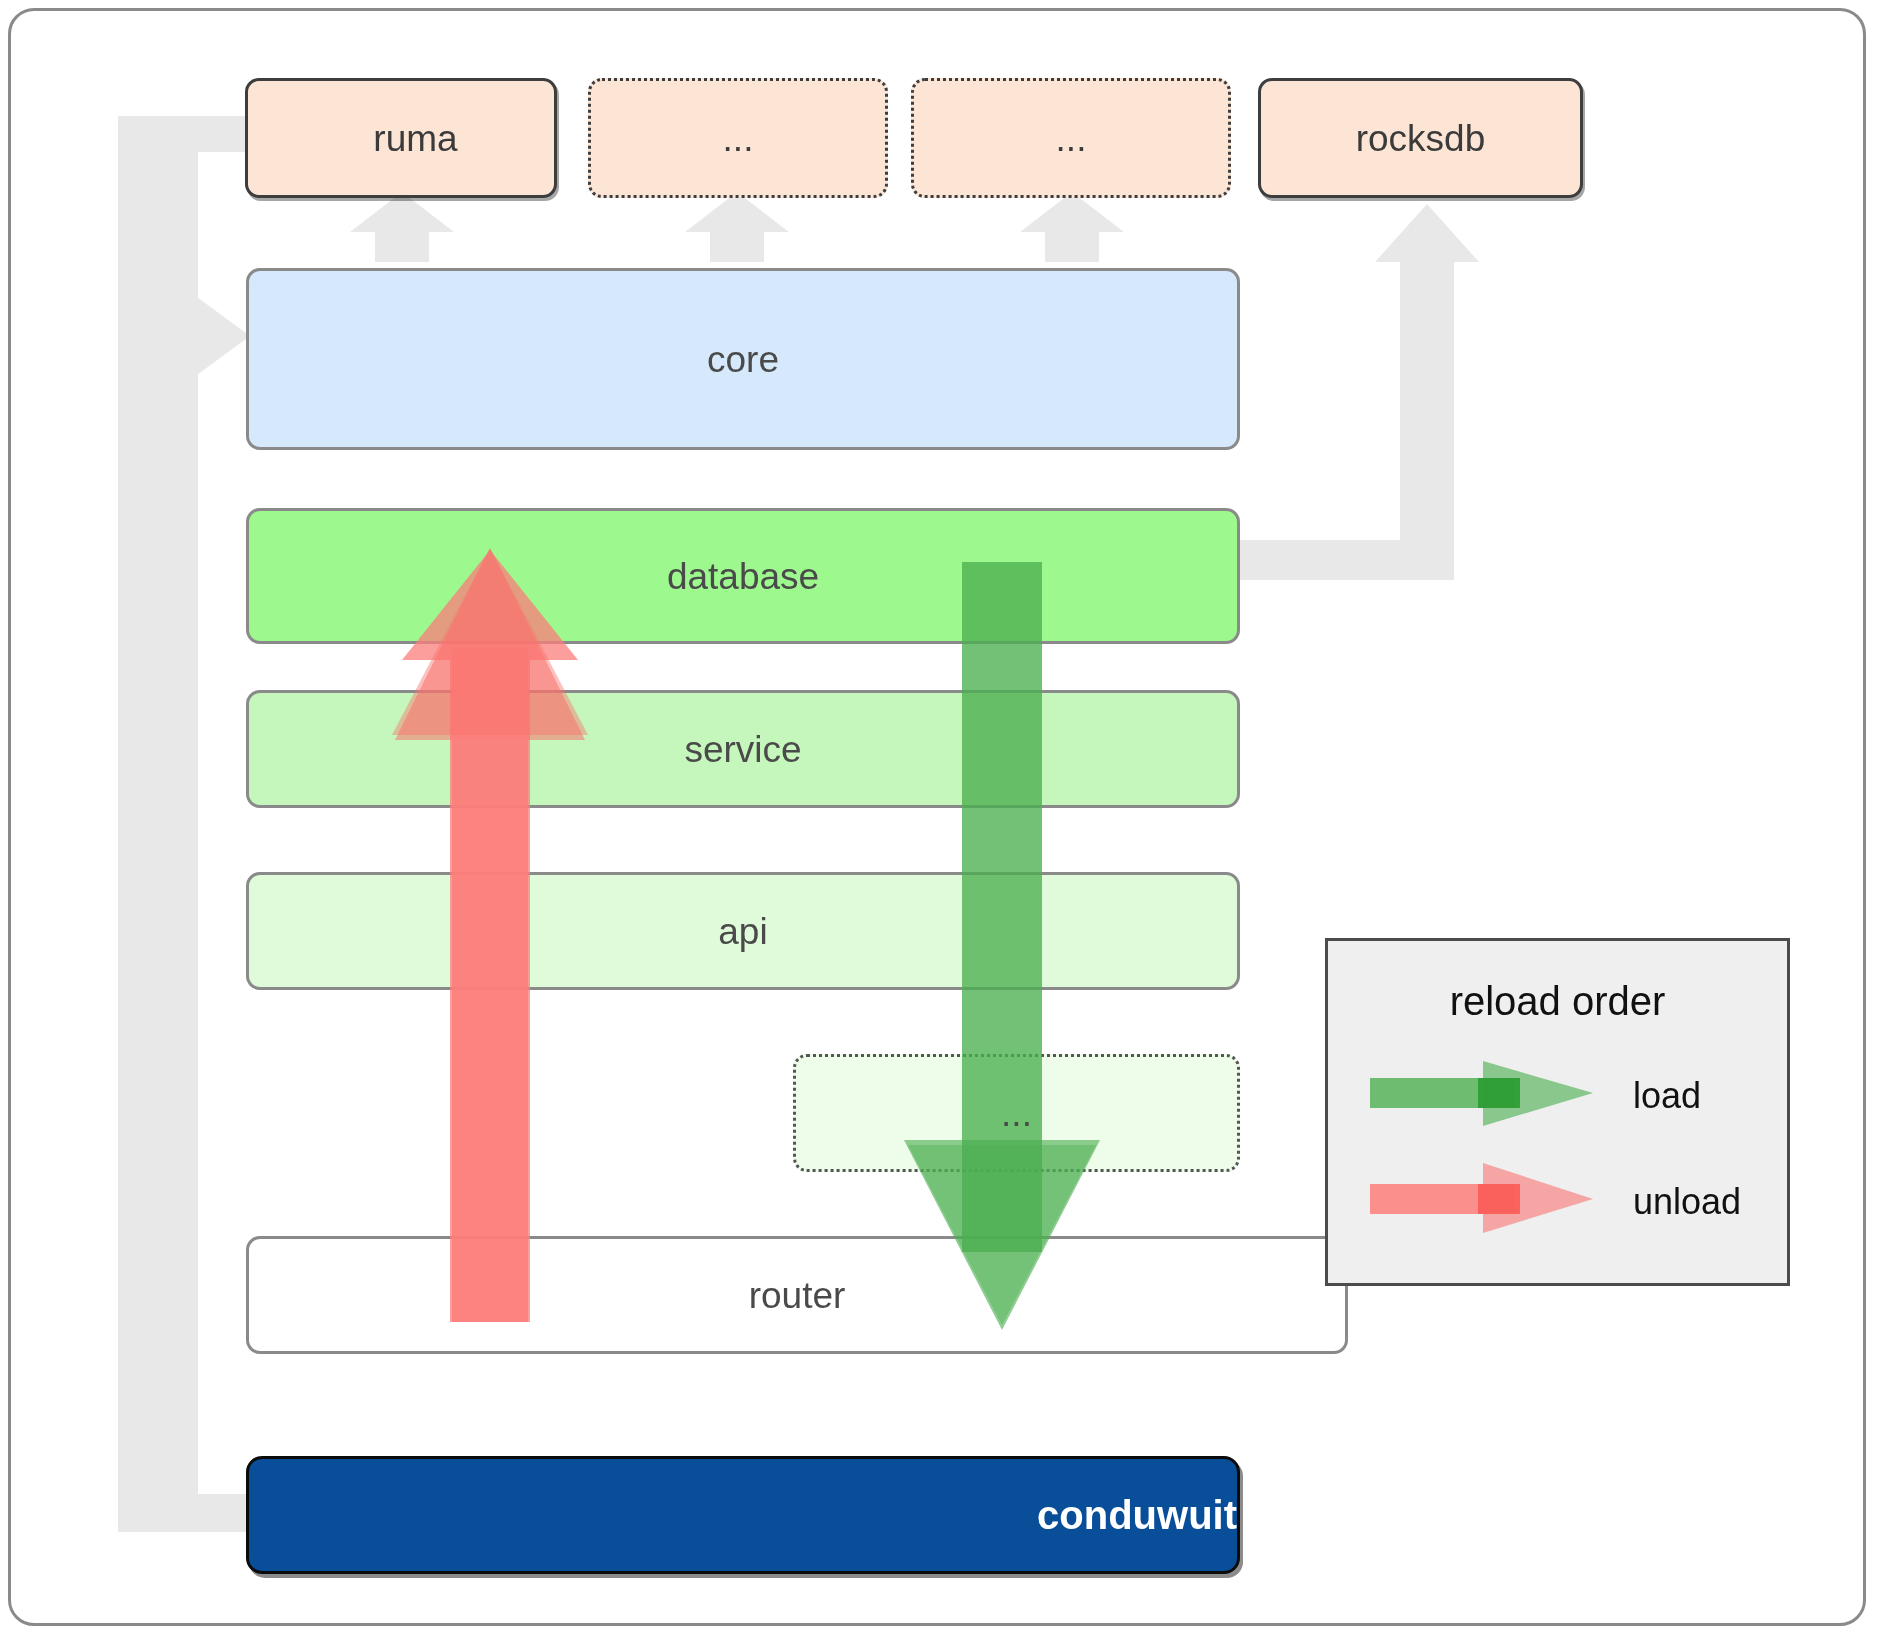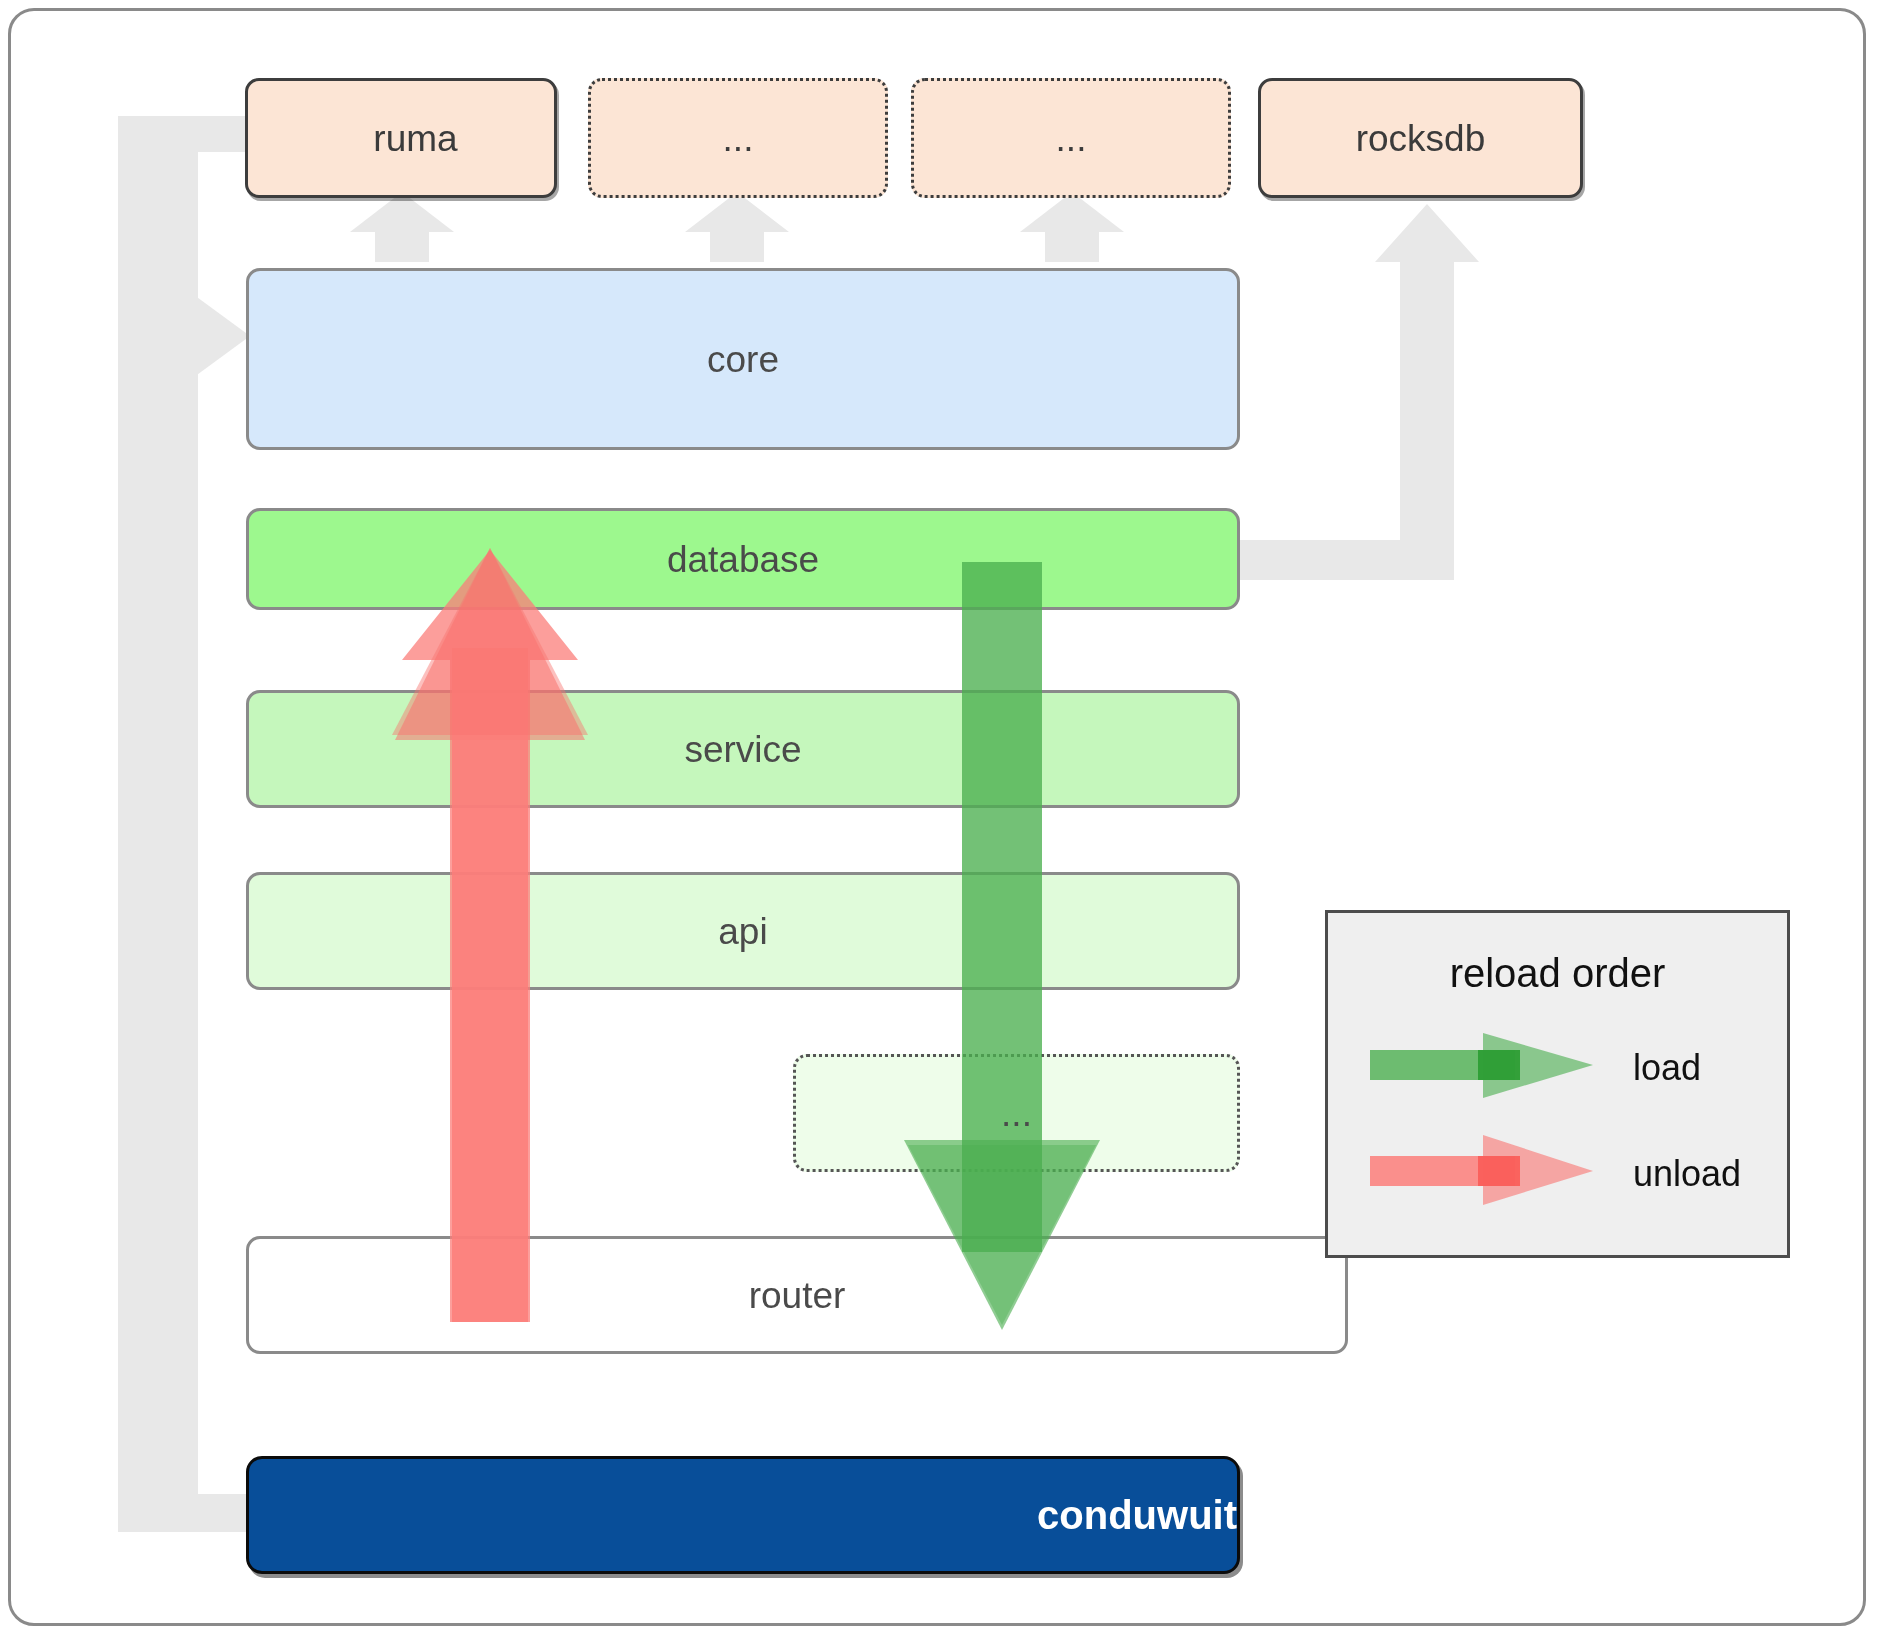--- a/index.html
+++ b/index.html
@@ -96,21 +96,21 @@
   </div>
 
   <div class="box dep" style="left:1258px;top:78px;width:325px;height:120px;">
     <span class="lbl">rocksdb</span>
   </div>
 
   <div class="box stack core" style="left:246px;top:268px;width:994px;height:182px;">
     <span class="lbl">core</span>
   </div>
 
-  <div class="box stack database" style="left:246px;top:508px;width:994px;height:102px;">
+  <div class="box stack database" style="left:246px;top:508px;width:994px;height:136px;">
     <span class="lbl">database</span>
   </div>
 
   <div class="box stack service" style="left:246px;top:690px;width:994px;height:118px;">
     <span class="lbl">service</span>
   </div>
 
   <div class="box stack api" style="left:246px;top:872px;width:994px;height:118px;">
     <span class="lbl">api</span>
   </div>
@@ -137,21 +137,21 @@
       <rect x="962" y="562" width="80" height="690" fill="#4caf50" fill-opacity="0.78"></rect>
       <polygon points="1002,1330 1100,1140 904,1140" fill="#4caf50" fill-opacity="0.62"></polygon>
       <polygon points="1002,1325 1096,1145 908,1145" fill="#4caf50" fill-opacity="0.40"></polygon>
     </g>
   </svg>
 
   <div class="app" style="left:246px;top:1456px;width:994px;height:118px;">
     <span>conduwuit</span>
   </div>
 
-  <div class="legend" style="left:1325px;top:910px;width:465px;height:348px;">
+  <div class="legend" style="left:1325px;top:938px;width:465px;height:348px;">
     <div class="legend-title" style="top:38px;">reload order</div>
 
     <svg width="465" height="348" style="position:absolute;left:0;top:0;">
 
       <g>
         <rect x="42" y="137" width="145" height="30" fill="#4caf50" fill-opacity="0.8"></rect>
         <polygon points="265,152 155,120 155,185" fill="#4caf50" fill-opacity="0.62"></polygon>
         <rect x="150" y="137" width="42" height="30" fill="#2e9e35" fill-opacity="0.95"></rect>
       </g>
 

